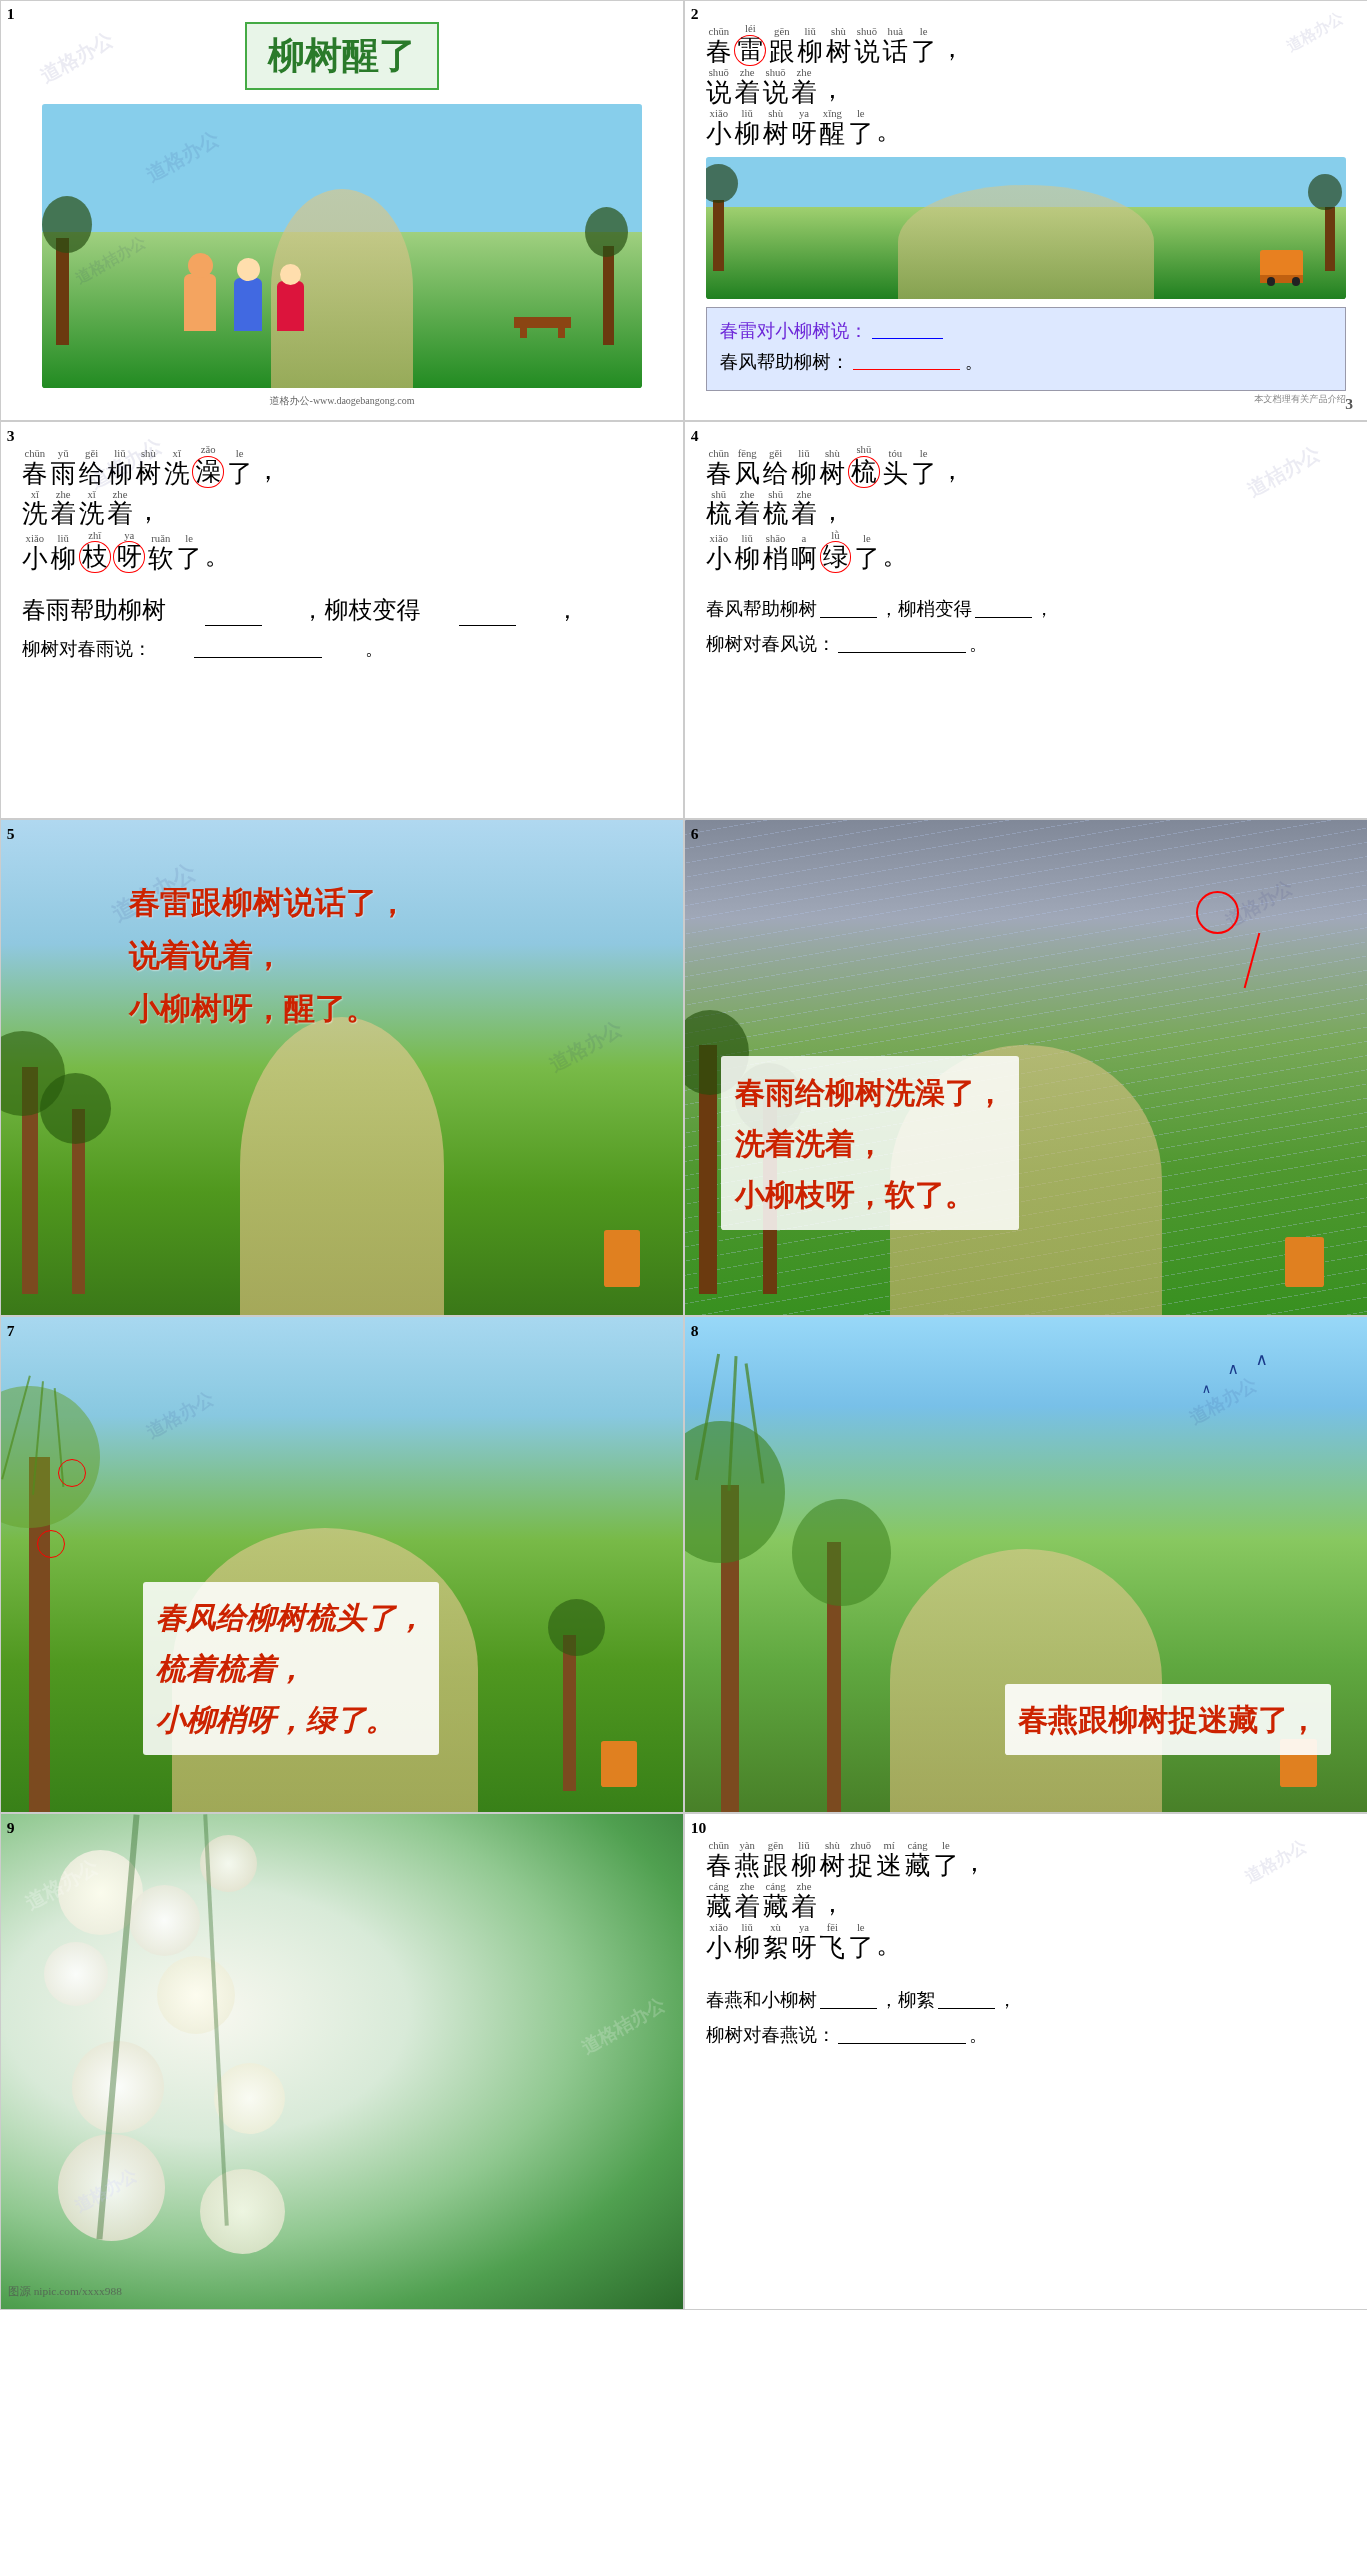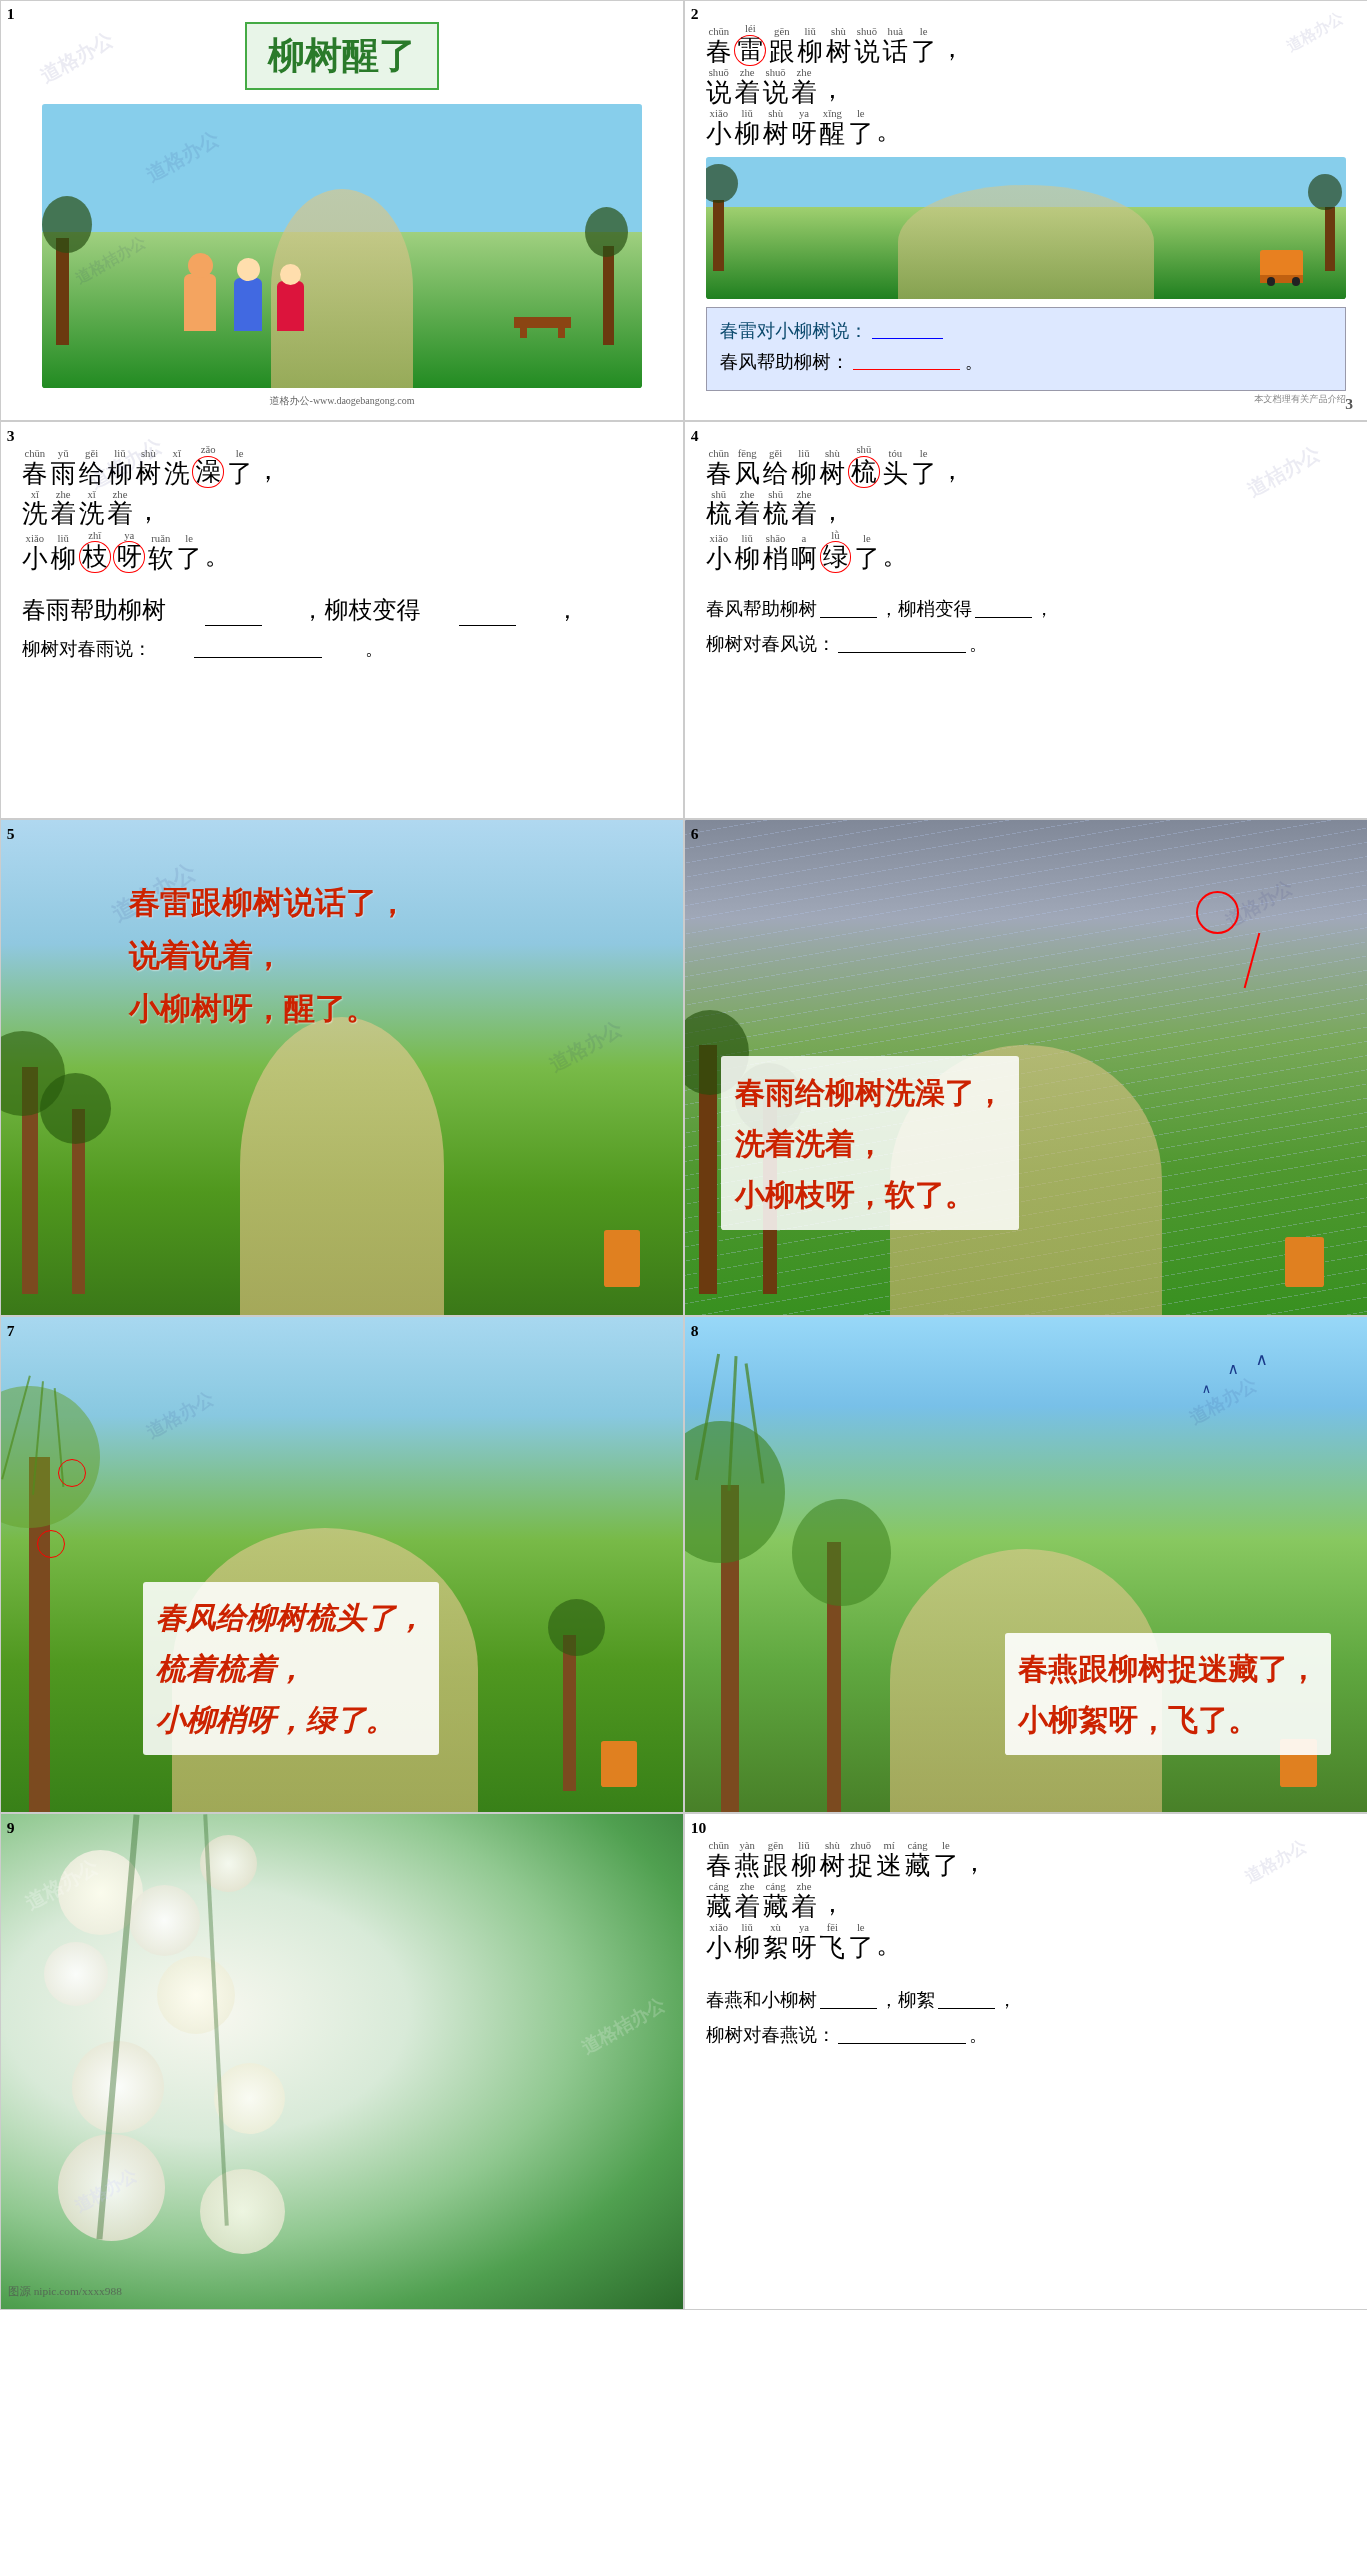--- a/index.html
+++ b/index.html
@@ -300,21 +300,21 @@
       <div style="position:absolute;bottom:89px;right:3.6px;width:34px;height:36px;background:rgba(30,60,15,0.65);border-radius:50%;"></div>
 
       <div style="position:absolute;bottom:21px;right:43px;width:43px;height:28px;background:#e88020;border-radius:2.8px;"></div>
       <div style="position:absolute;bottom:15.6px;right:43px;width:43px;height:8.5px;background:#c06010;"></div>
       <div style="position:absolute;bottom:12.8px;right:46px;width:8.5px;height:8.5px;background:#222;border-radius:50%;"></div>
       <div style="position:absolute;bottom:12.8px;right:71px;width:8.5px;height:8.5px;background:#222;border-radius:50%;"></div>
     </div>
 
     <div style="background:#dde8ff;border:0.7px solid #99a;padding:10px 12.8px;margin-top:5.7px;">
       <div class="fill-line">
-        <span style="font-size:18.5px;color:#0c4a6e;">春雷对小柳树说：</span>
+        <span style="font-size:18.5px;color:#6d28d9;">春雷对小柳树说：</span>
         <span class="fill-underline" style="border-bottom:1.4px solid blue;min-width:71px;"></span>
       </div>
       <div class="fill-line">
         <span style="font-size:18.5px;color:#000;">春风帮助柳树：</span>
         <span class="fill-underline-red" style="border-bottom:1.4px solid red;min-width:107px;"></span>
         <span style="font-size:18.5px;">。</span>
       </div>
     </div>
     <div style="font-size:9.2px;color:#888;text-align:right;margin-top:2.8px;">本文档理有关产品介绍</div>
     <div style="position:absolute;bottom:7px;right:14px;font-size:15.6px;font-weight:bold;color:#555;">3</div>
@@ -630,21 +630,20 @@
     <div style="position:absolute;top:43px;right:128px;font-size:15.6px;color:#1a3a8a;z-index:15;">∧</div>
     <div style="position:absolute;top:64px;right:156px;font-size:12.8px;color:#1a3a8a;z-index:15;">∧</div>
     <div style="position:absolute;top:32px;right:99px;font-size:17px;color:#1a3a8a;z-index:15;">∧</div>
 
     <div style="position:absolute;bottom:25px;right:50px;width:37px;height:48px;background:#e08020;border-radius:2.8px;"></div>
 
     <div class="watermark" style="top:71px;right:107px;font-size:18.5px;">道格办公</div>
 
     <div style="position:absolute;bottom:57px;right:36px;background:rgba(255,255,255,0.9);padding:10px 12.8px;border-radius:2.8px;z-index:20;max-width:426px;">
       <div style="font-size:30px;font-weight:bold;color:#cc2200;line-height:1.7;">春燕跟柳树捉迷藏了，</div>
-      <div style="font-size:30px;font-weight:bold;color:#cc2200;line-height:1.7;">小柳絮呀，飞了。</div>
     </div>
   </div>
 
   <div class="cell cell-9" style="min-height:497px; position:relative; overflow:hidden;">
     <span class="cell-number">9</span>
 
     <div style="position:absolute;top:0;left:0;width:100%;height:100%;background:radial-gradient(ellipse at 30% 40%,#f8f8f0 0%,#d8ead8 30%,#90c890 55%,#50a050 75%,#2a6a2a 100%);"></div>
 
     <div style="position:absolute;top:36px;left:57px;width:85px;height:85px;background:radial-gradient(#fffef0,#e8e8d8);border-radius:50%;opacity:0.9;"></div>
     <div style="position:absolute;top:71px;left:128px;width:71px;height:71px;background:radial-gradient(#fff,#e0e0cc);border-radius:50%;opacity:0.85;"></div>

